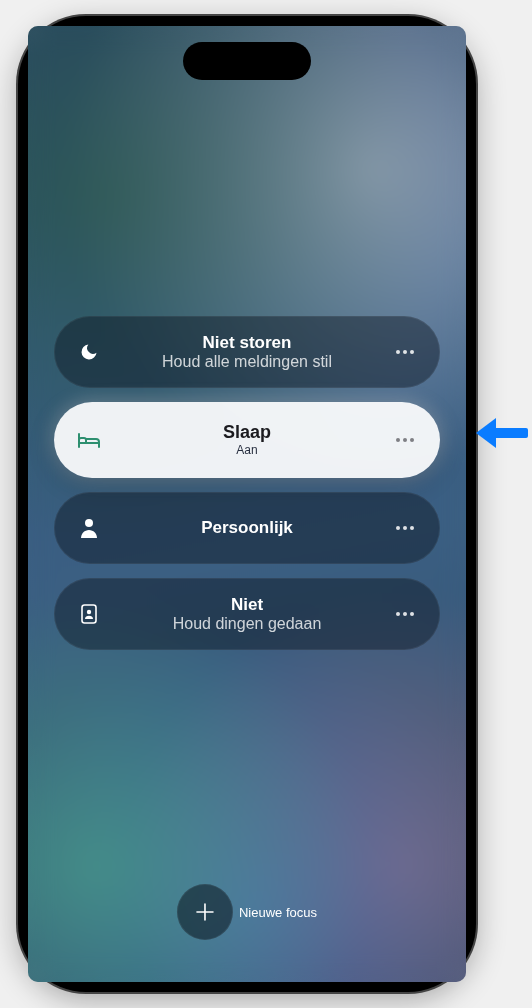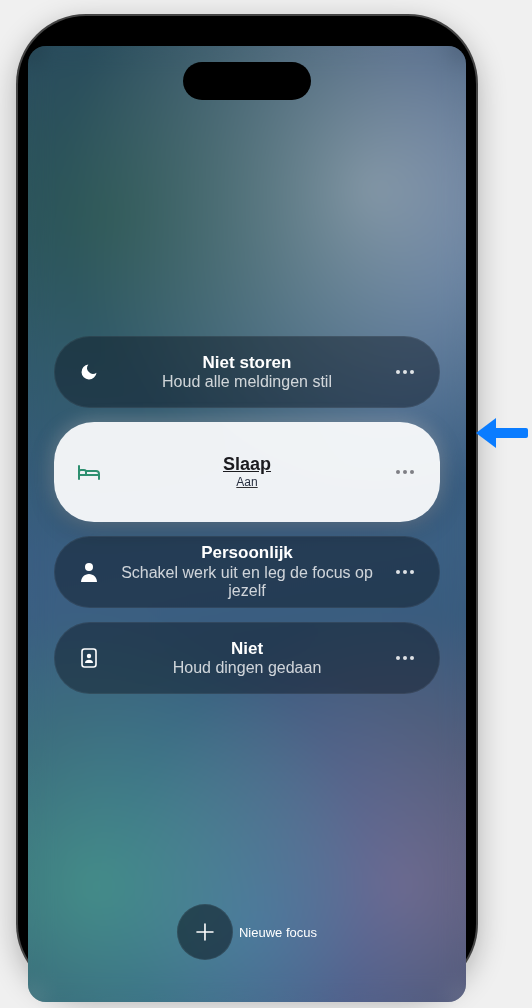--- a/index.html
+++ b/index.html
@@ -20,31 +20,30 @@
     width: 458px;
     height: 976px;
     background: #000;
     border-radius: 68px;
     padding: 10px;
     box-shadow: 0 0 0 2px #444, 0 8px 30px rgba(0,0,0,.3);
   }
   .phone-screen {
     width: 100%;
     height: 100%;
-    border-radius: 18px;
+    border-radius: 10px;
     overflow: hidden;
     position: relative;
     background:
       radial-gradient(circle at 18% 18%, rgba(40,90,60,.55), transparent 40%),
       radial-gradient(circle at 78% 15%, rgba(220,220,230,.55), transparent 35%),
       radial-gradient(circle at 15% 88%, rgba(80,190,140,.5), transparent 30%),
       radial-gradient(circle at 50% 92%, rgba(70,120,200,.5), transparent 30%),
       radial-gradient(circle at 85% 88%, rgba(200,130,150,.45), transparent 30%),
       linear-gradient(170deg, #2a4768 0%, #355a80 30%, #3b5f82 55%, #2e4a69 100%);
-    margin-top: 20px;
   }
   .blur-layer {
     position: absolute;
     inset: 0;
     backdrop-filter: blur(12px);
   }
   .dynamic-island {
     position: absolute;
     top: 16px;
     left: 50%;
@@ -77,23 +76,22 @@
     align-items: center;
     padding: 0 22px;
     color: #fff;
     background: rgba(10, 20, 30, 0.45);
     box-shadow: inset 0 0 0 1px rgba(255,255,255,0.06);
   }
   .pill.active {
     background: rgba(255,255,255,0.92);
     color: #1b1b1f;
     box-shadow: 0 6px 24px rgba(0,0,0,.25), 0 0 20px rgba(255,255,255,.35);
-    height: 100px;
+    height: 76px;
     border-radius: 40px;
-    text-decoration: underline;
   }
   .pill-icon {
     width: 26px;
     display: flex;
     align-items: center;
     justify-content: center;
     flex-shrink: 0;
   }
   .pill-text {
     flex: 1;
@@ -220,21 +218,20 @@
 
       <div class="pill">
         <span class="pill-icon">
           <svg width="18" height="20" viewBox="0 0 18 20" fill="currentColor">
             <circle cx="9" cy="5" r="4"></circle>
             <path d="M1 20c0-4.4 3.6-8 8-8s8 3.6 8 8H1z"></path>
           </svg>
         </span>
         <span class="pill-text">
           <span class="pill-title">Persoonlijk</span>
-          <span class="pill-sub">Schakel werk uit en leg de focus op jezelf</span>
         </span>
         <span class="pill-more">
           <svg width="20" height="6" viewBox="0 0 20 6" fill="currentColor">
             <circle cx="3" cy="3" r="2"></circle>
               <circle cx="10" cy="3" r="2"></circle>
               <circle cx="17" cy="3" r="2"></circle>
           </svg>
         </span>
       </div>
 

